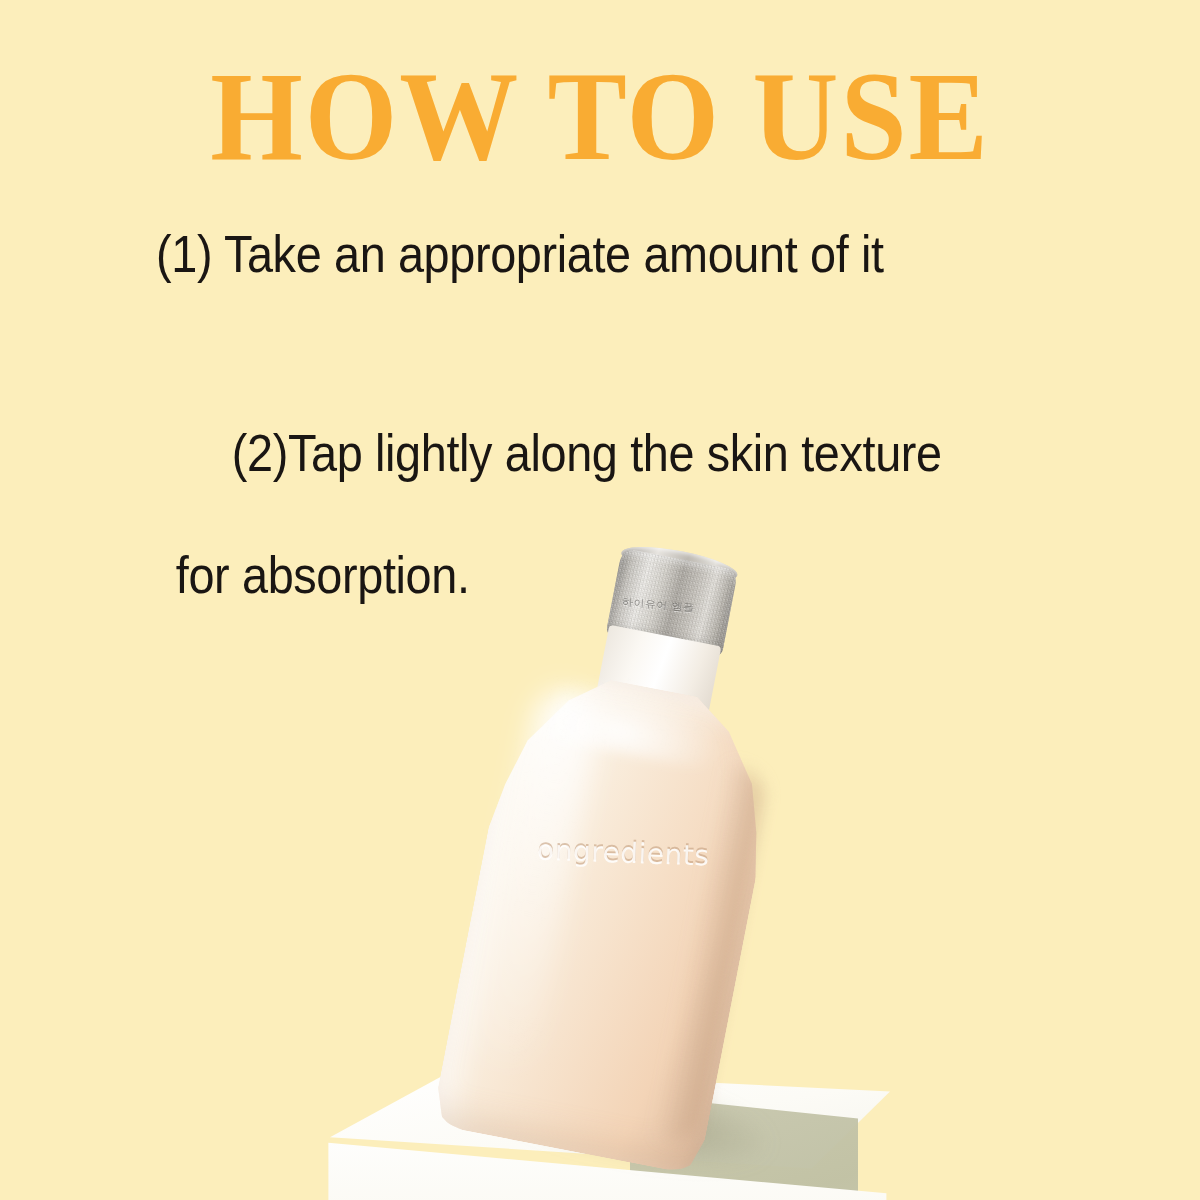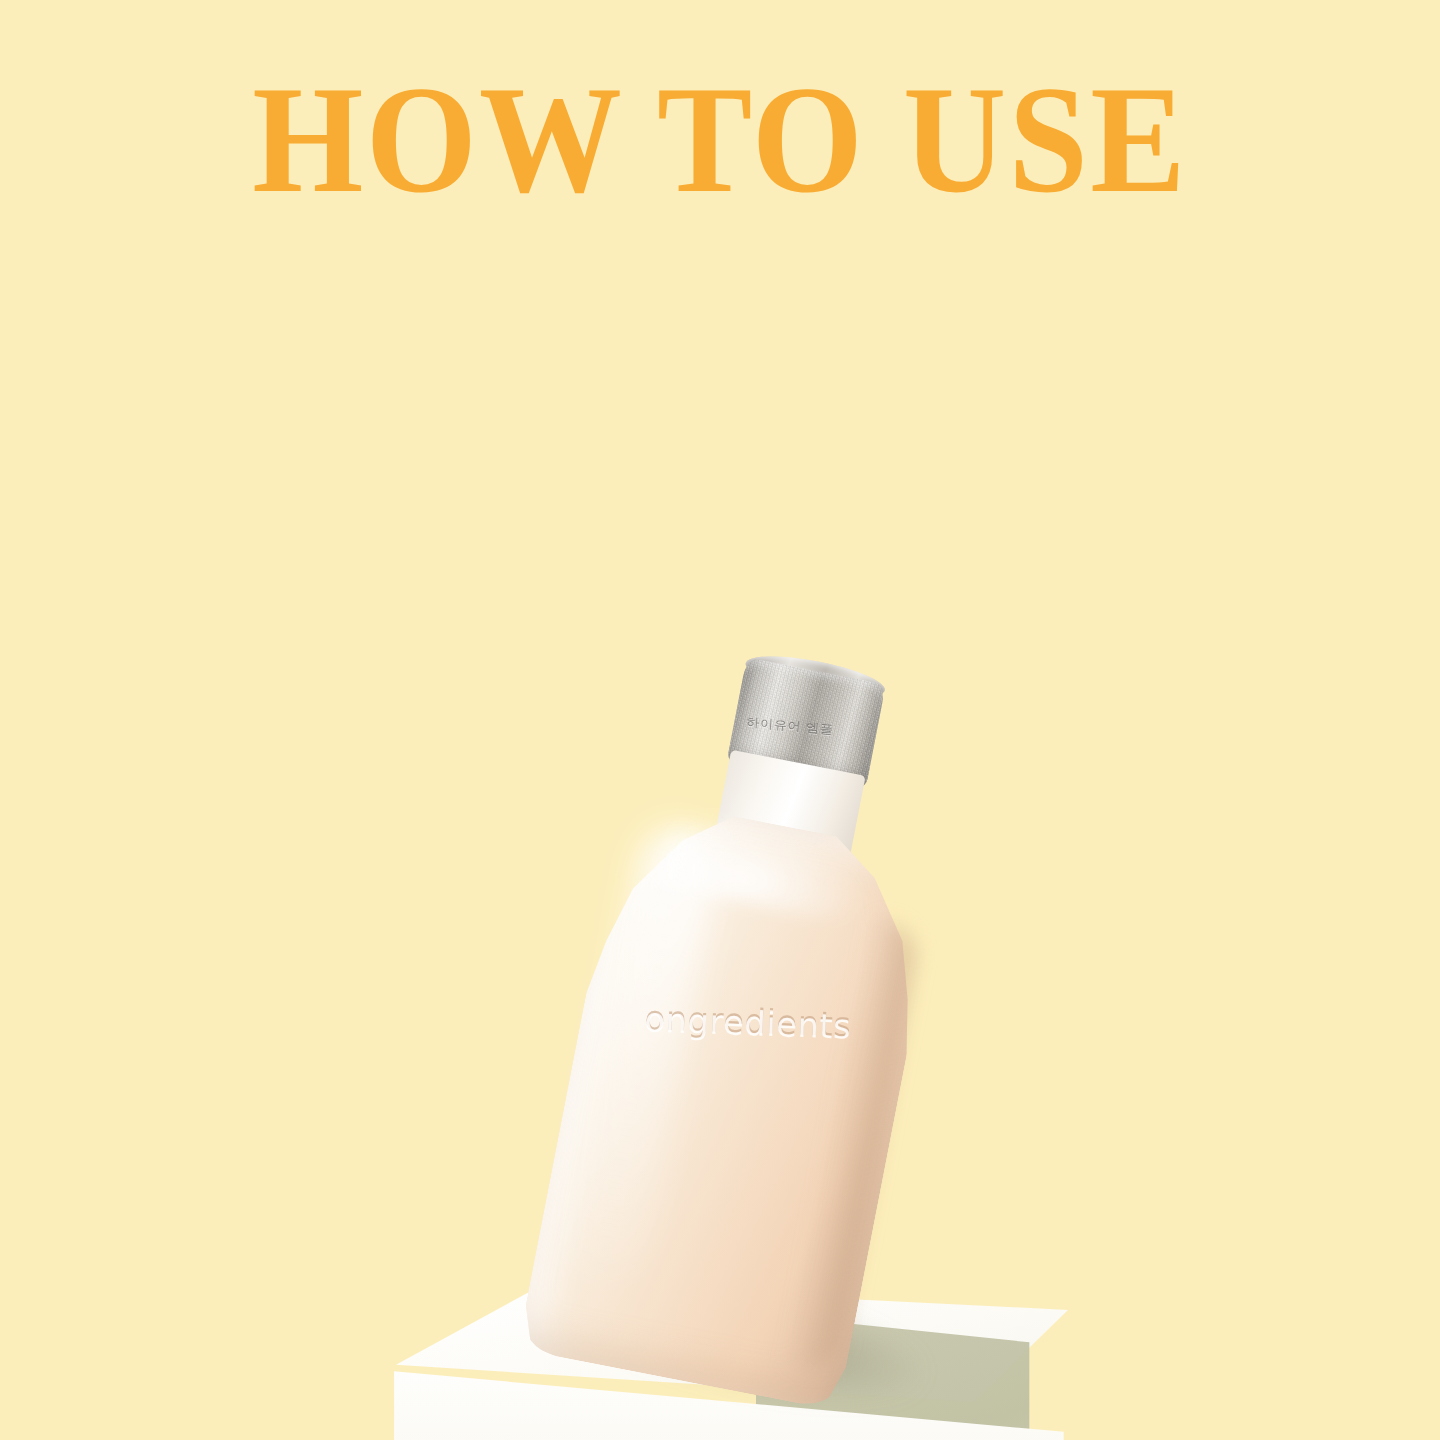--- a/index.html
+++ b/index.html
@@ -288,20 +288,30 @@
     user-select: none;
   }
 </style>
 </head>
 <body>
 
 <div id="poster">
 
   <div class="title">HOW TO USE</div>
 
+  <div class="steps">
+
+    <div class="step step-1">(1) Take an appropriate amount of it</div>
+
+    <div class="step step-2">
+      <span class="line">(2)Tap lightly along the skin texture</span>
+      <span class="cont">for absorption.</span>
+    </div>
+
+  </div>
 
   <div class="photo">
 
     <div class="block">
       <div class="block-top"></div>
       <div class="block-right"></div>
       <div class="block-front"></div>
       <div class="block-texture"></div>
     </div>
 

